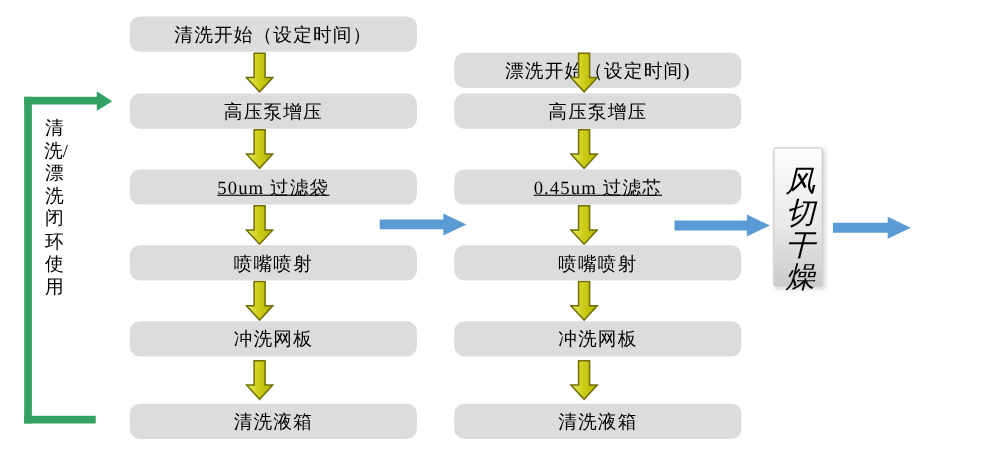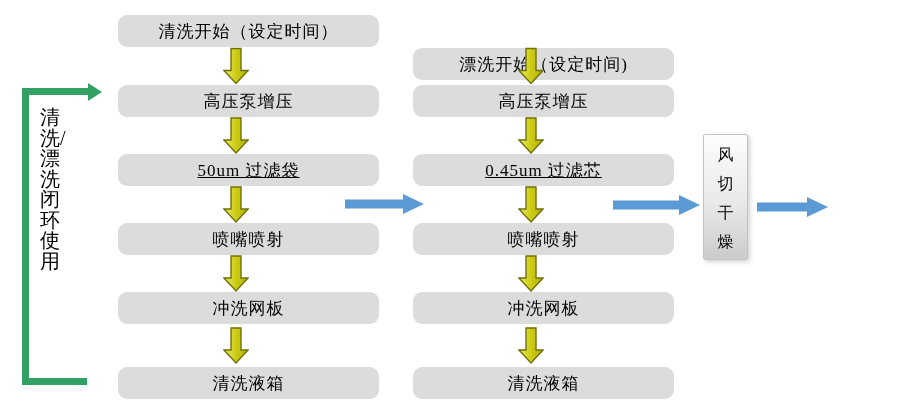--- a/index.html
+++ b/index.html
@@ -17,35 +17,36 @@
   }
   .yarrow{position:absolute;width:26px;}
   
   .gv{position:absolute;background:#34a164;}
   .green-head{
     position:absolute;width:0;height:0;
     border-left:14px solid #34a164;border-top:9px solid transparent;border-bottom:9px solid transparent;
   }
   .loop-label{
     position:absolute;left:40px;top:107px;width:18px;
-    font-size:20px;line-height:20.5px;text-align:left;
+    font-size:17px;line-height:20.5px;text-align:right;
     word-break:break-all;letter-spacing:0;
   }
   
   .barrow{position:absolute;height:22px;}
   
   .drybox{
     position:absolute;top:134px;width:45px;height:126px;
     background:linear-gradient(#fdfdfd, #e9e9e9 55%, #cbcbcb);
     border:1px solid #c2c2c2;border-radius:2px;
     box-shadow:2px 2px 4px rgba(130,130,130,0.35);
     box-sizing:border-box;
-    font-size:16px;line-height:29px;text-align:center;
-    word-break:break-all;padding-top:5px;
+    font-size:27px;line-height:29px;text-align:center;
+    word-break:break-all;padding-top:16px;
     display:block;
+    font-style:italic;
   }
   .drytext{width:23px;margin:0 auto;word-break:break-all;}
 </style>
 </head>
 <body>
 
 <div id="canvas">
 
   <svg width="0" height="0" style="position:absolute" aria-hidden="true">
     <defs>

